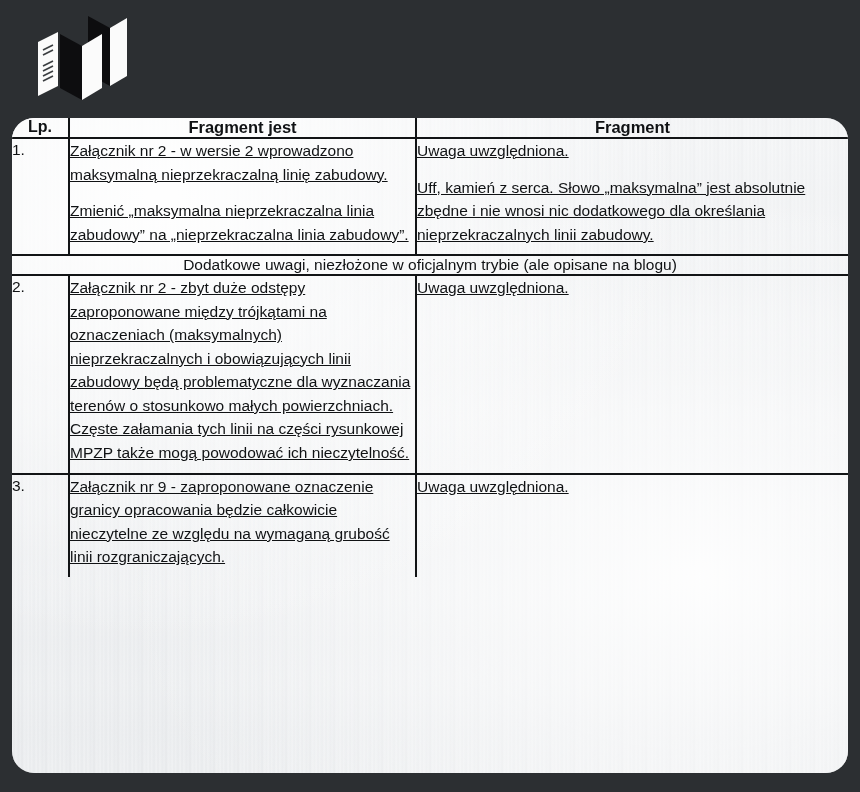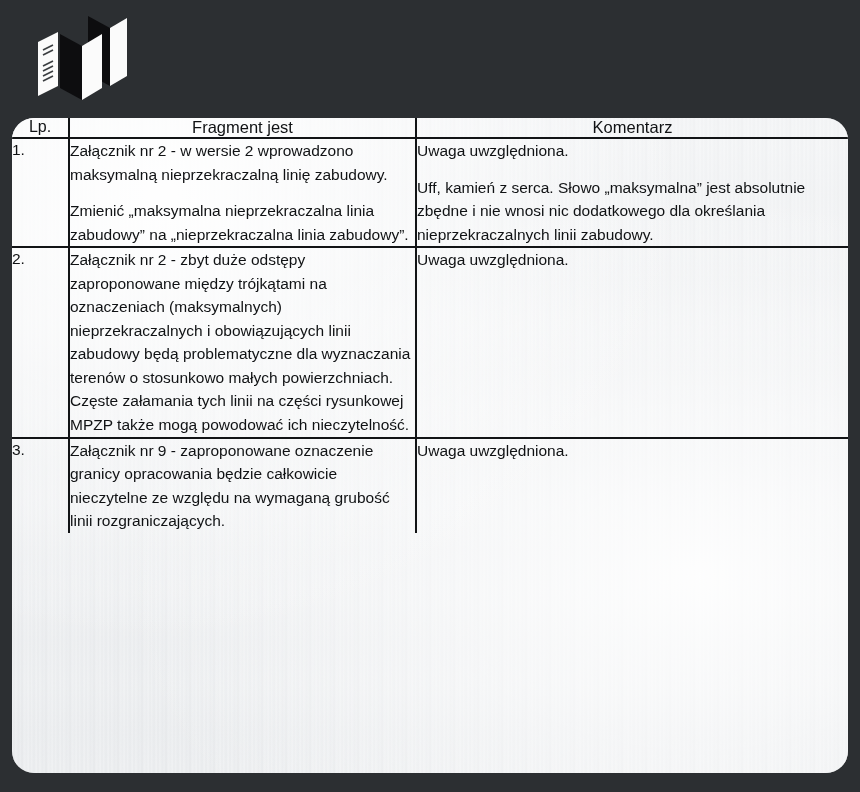--- a/index.html
+++ b/index.html
@@ -90,43 +90,43 @@
     vertical-align: top;
     padding: 0;
     background: transparent;
   }
   .col-lp   { width: 57px; }
   .col-frag { width: 347px; }
   .col-kom  { width: 432px; }
 
   .hdr-cell {
     text-align: center;
-    font-weight: normal;
+    font-weight: bold;
     font-size: 16.5px;
     padding: 20px 6px 21px;
     border-bottom: 2.5px solid #121416;
   }
   .hdr-cell.lp { font-size: 16px; }
 
   .vline-r { border-right: 2px solid #121416; }
 
   .rowline { border-bottom: 2.5px solid #121416; }
 
   .cell-num {
     font-size: 15.5px;
     padding: 16px 0 18px 14px;
     line-height: 1.45;
   }
   .cell-text {
     font-size: 15.5px;
     line-height: 1.52;
     padding: 16px 14px 20px 16px;
   }
-  .cell-text p { margin: 0 0 13px 0; }
-  .cell-text p:last-child { margin-bottom: 0; }
+  .cell-text p { margin: 0 0 13px 0; text-decoration: underline; }
+  .cell-text p:last-child { margin-bottom: 8px; }
 
   .section-cell {
     text-align: center;
     font-size: 15.5px;
     padding: 18px 10px 19px;
     border-bottom: 2.5px solid #121416;
   }
 
   .last-row td { padding-bottom: 28px; }
 </style>
@@ -161,37 +161,40 @@
   <table id="uwagi-table">
     <colgroup>
       <col class="col-lp">
         <col class="col-frag">
         <col class="col-kom">
     </colgroup>
     <thead>
       <tr>
         <th class="hdr-cell lp vline-r">Lp.</th>
         <th class="hdr-cell vline-r">Fragment jest</th>
-        <th class="hdr-cell">Komentarz</th>
+        <th class="hdr-cell">Fragment</th>
       </tr>
     </thead>
     <tbody>
 
       <tr class="rowline">
         <td class="cell-num vline-r">1.</td>
         <td class="cell-text vline-r">
           <p>Załącznik nr 2 - w wersie 2 wprowadzono maksymalną nieprzekraczalną linię zabudowy.</p>
           <p>Zmienić „maksymalna nieprzekraczalna linia zabudowy” na „nieprzekraczalna linia zabudowy”.</p>
         </td>
         <td class="cell-text">
           <p>Uwaga uwzględniona.</p>
           <p>Uff, kamień z serca. Słowo „maksymalna” jest absolutnie zbędne i nie wnosi nic dodatkowego dla określania nieprzekraczalnych linii zabudowy.</p>
         </td>
       </tr>
 
+      <tr>
+        <td class="section-cell" colspan="3">Dodatkowe uwagi, niezłożone w oficjalnym trybie (ale opisane na blogu)</td>
+      </tr>
 
       <tr class="rowline">
         <td class="cell-num vline-r">2.</td>
         <td class="cell-text vline-r">
           <p>Załącznik nr 2 - zbyt duże odstępy zaproponowane między trójkątami na oznaczeniach (maksymalnych) nieprzekraczalnych i obowiązujących linii zabudowy będą problematyczne dla wyznaczania terenów o stosunkowo małych powierzchniach. Częste załamania tych linii na części rysunkowej MPZP także mogą powodować ich nieczytelność.</p>
         </td>
         <td class="cell-text">
           <p>Uwaga uwzględniona.</p>
         </td>
       </tr>

